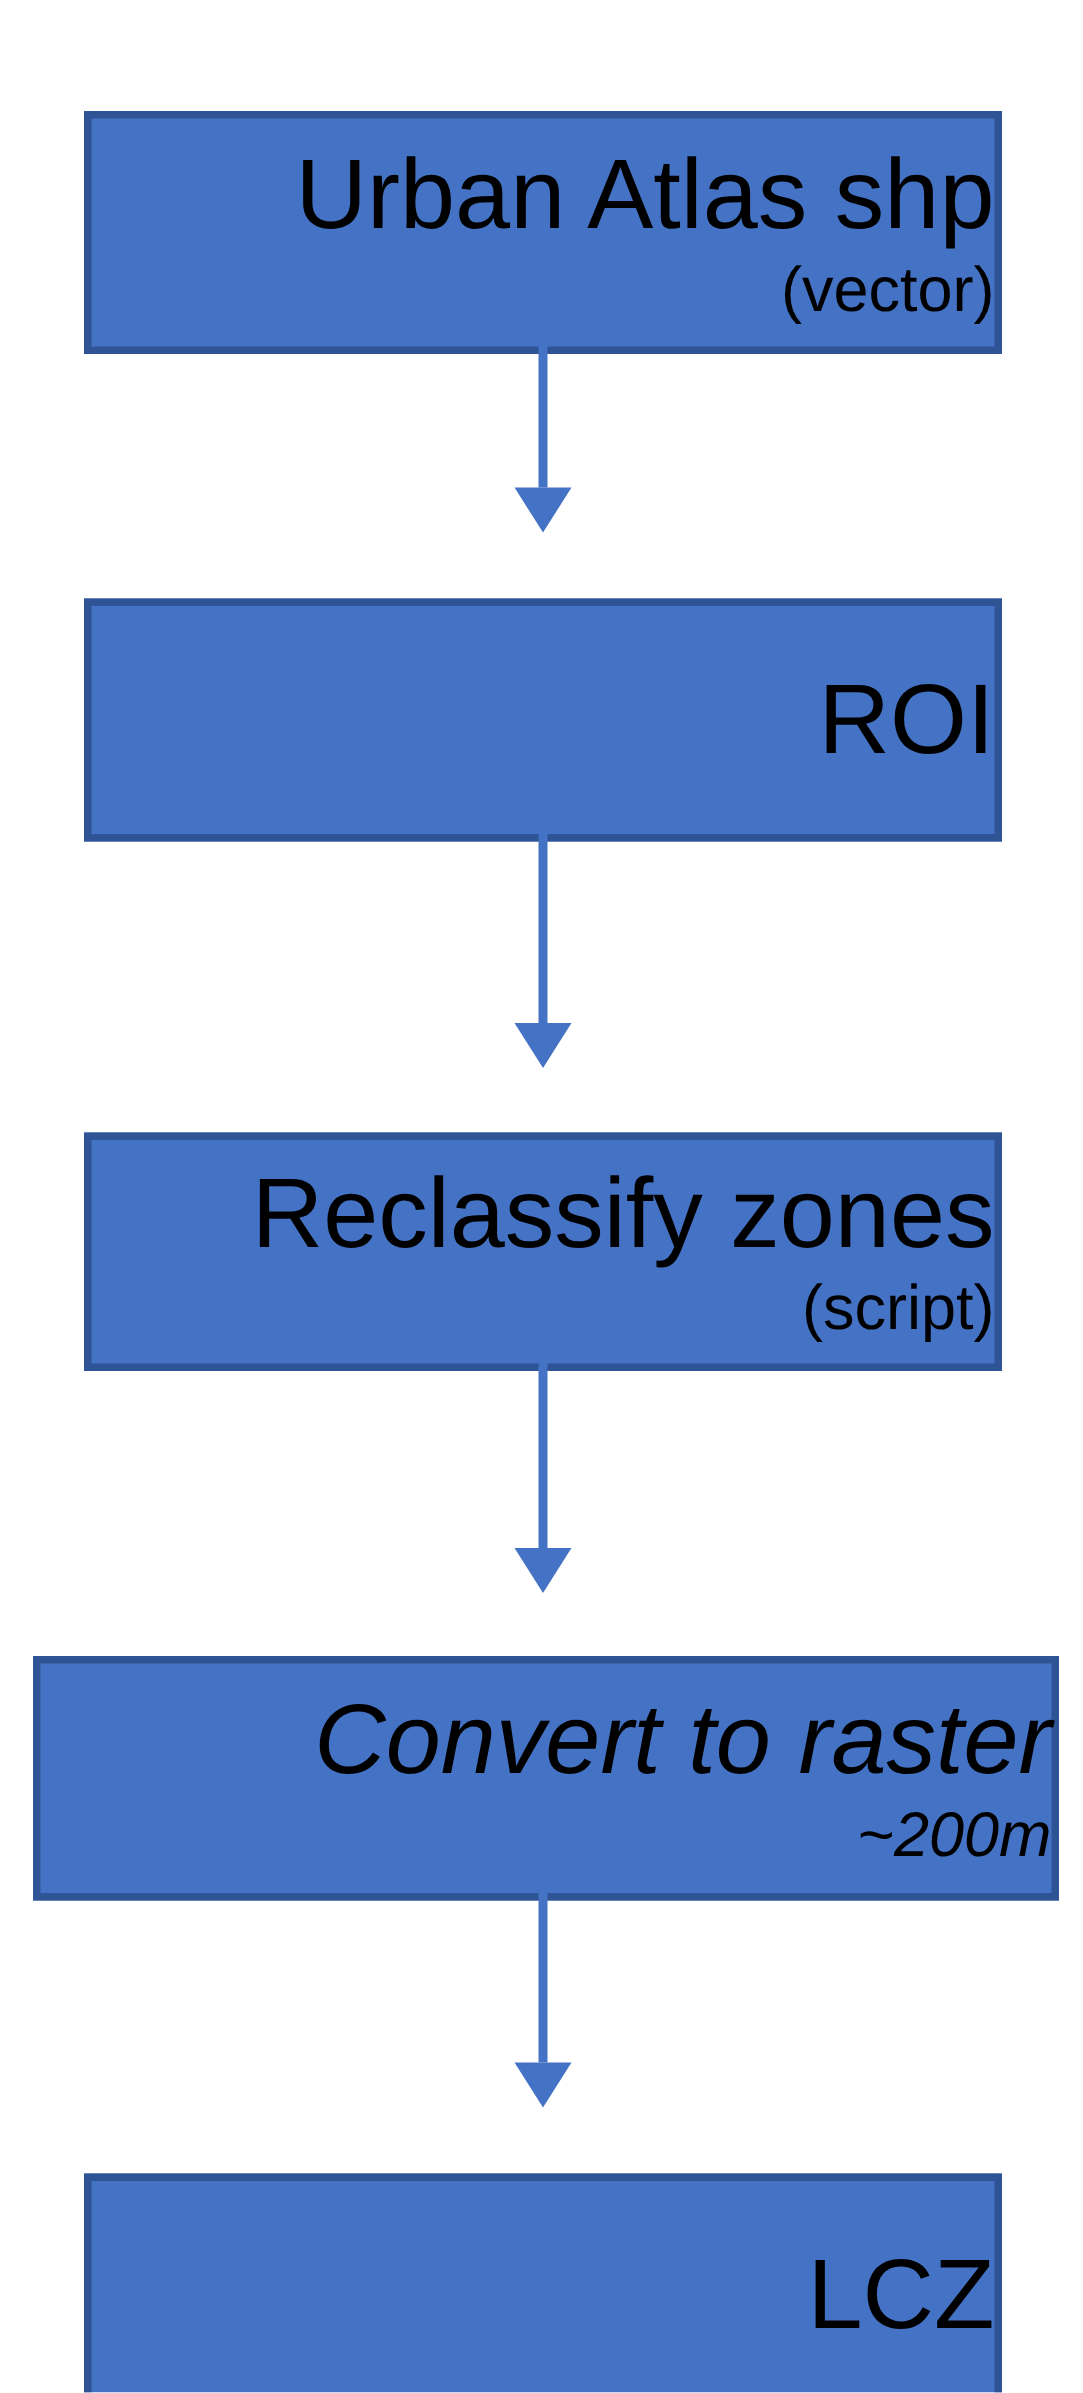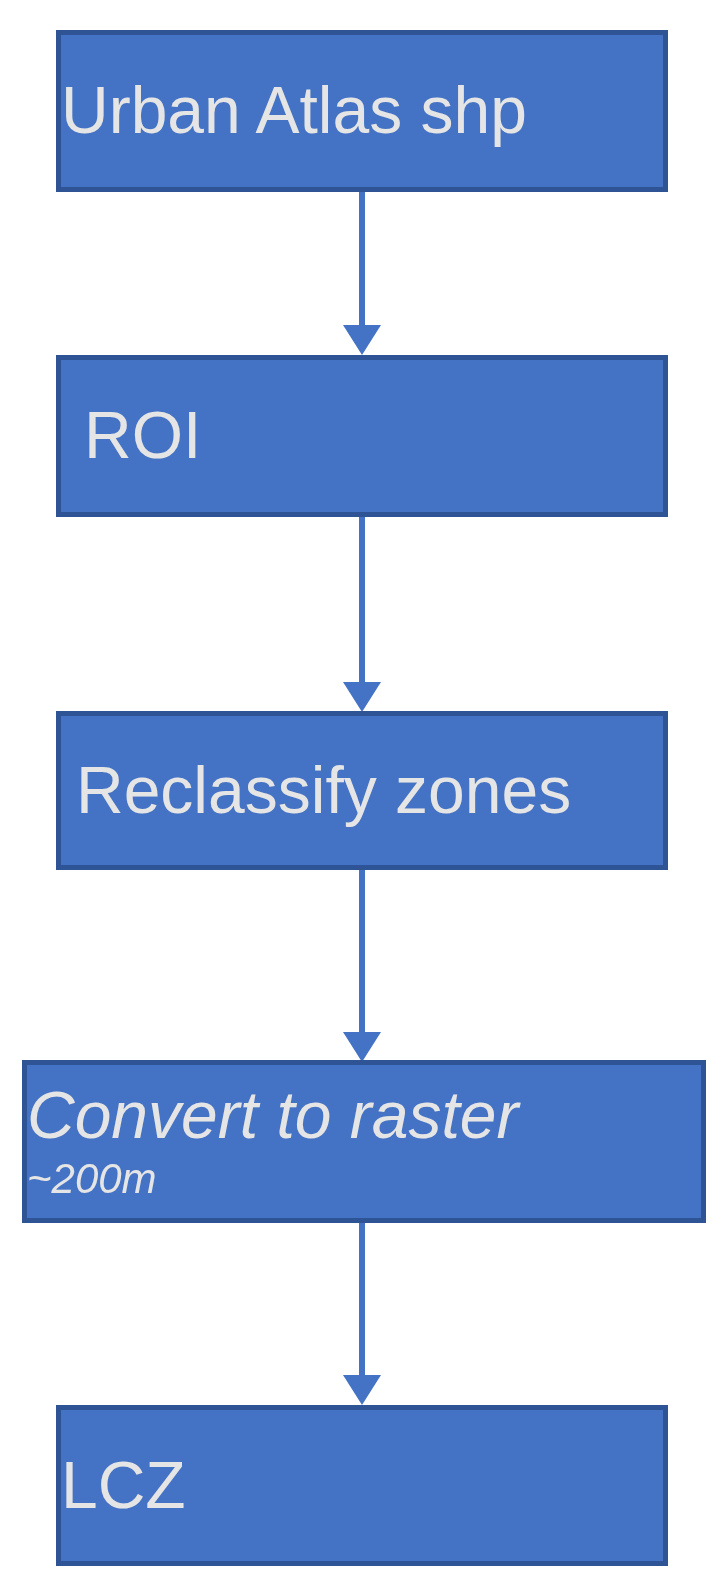--- a/index.html
+++ b/index.html
@@ -15,24 +15,25 @@
     overflow: hidden;
     font-family: "Liberation Sans", sans-serif;
   }
   .node {
     position: absolute;
     background: #4472c4;
     border: 5px solid #2f5496;
     box-sizing: border-box;
     display: flex;
     flex-direction: column;
-    align-items: flex-start;
+    align-items: flex-end;
     justify-content: center;
-    color: #e5e5e5;
+    color: #000000;
     text-align: center;
+    margin-top: 44px;
   }
   .node .main {
     font-size: 66px;
     line-height: 1.12;
     letter-spacing: 0px;
     white-space: nowrap;
   }
   .node .sub {
     font-size: 42px;
     line-height: 1.15;
@@ -71,38 +72,40 @@
   #arrow-3 { top: 870px;  height: 192px; }
   #arrow-4 { top: 1223px; height: 182px; }
 </style>
 </head>
 <body>
 
 <div id="stage">
 
   <div class="node" id="node-urban-atlas">
     <div class="main">Urban Atlas shp</div>
+    <div class="sub">(vector)</div>
   </div>
 
   <div class="arrow" id="arrow-1">
     <div class="line"></div>
     <div class="head"></div>
   </div>
 
   <div class="node" id="node-roi">
     <div class="main">ROI</div>
   </div>
 
   <div class="arrow" id="arrow-2">
     <div class="line"></div>
     <div class="head"></div>
   </div>
 
   <div class="node" id="node-reclassify">
     <div class="main">Reclassify zones</div>
+    <div class="sub">(script)</div>
   </div>
 
   <div class="arrow" id="arrow-3">
     <div class="line"></div>
     <div class="head"></div>
   </div>
 
   <div class="node" id="node-convert">
     <div class="main">Convert to raster</div>
     <div class="sub">~200m</div>

